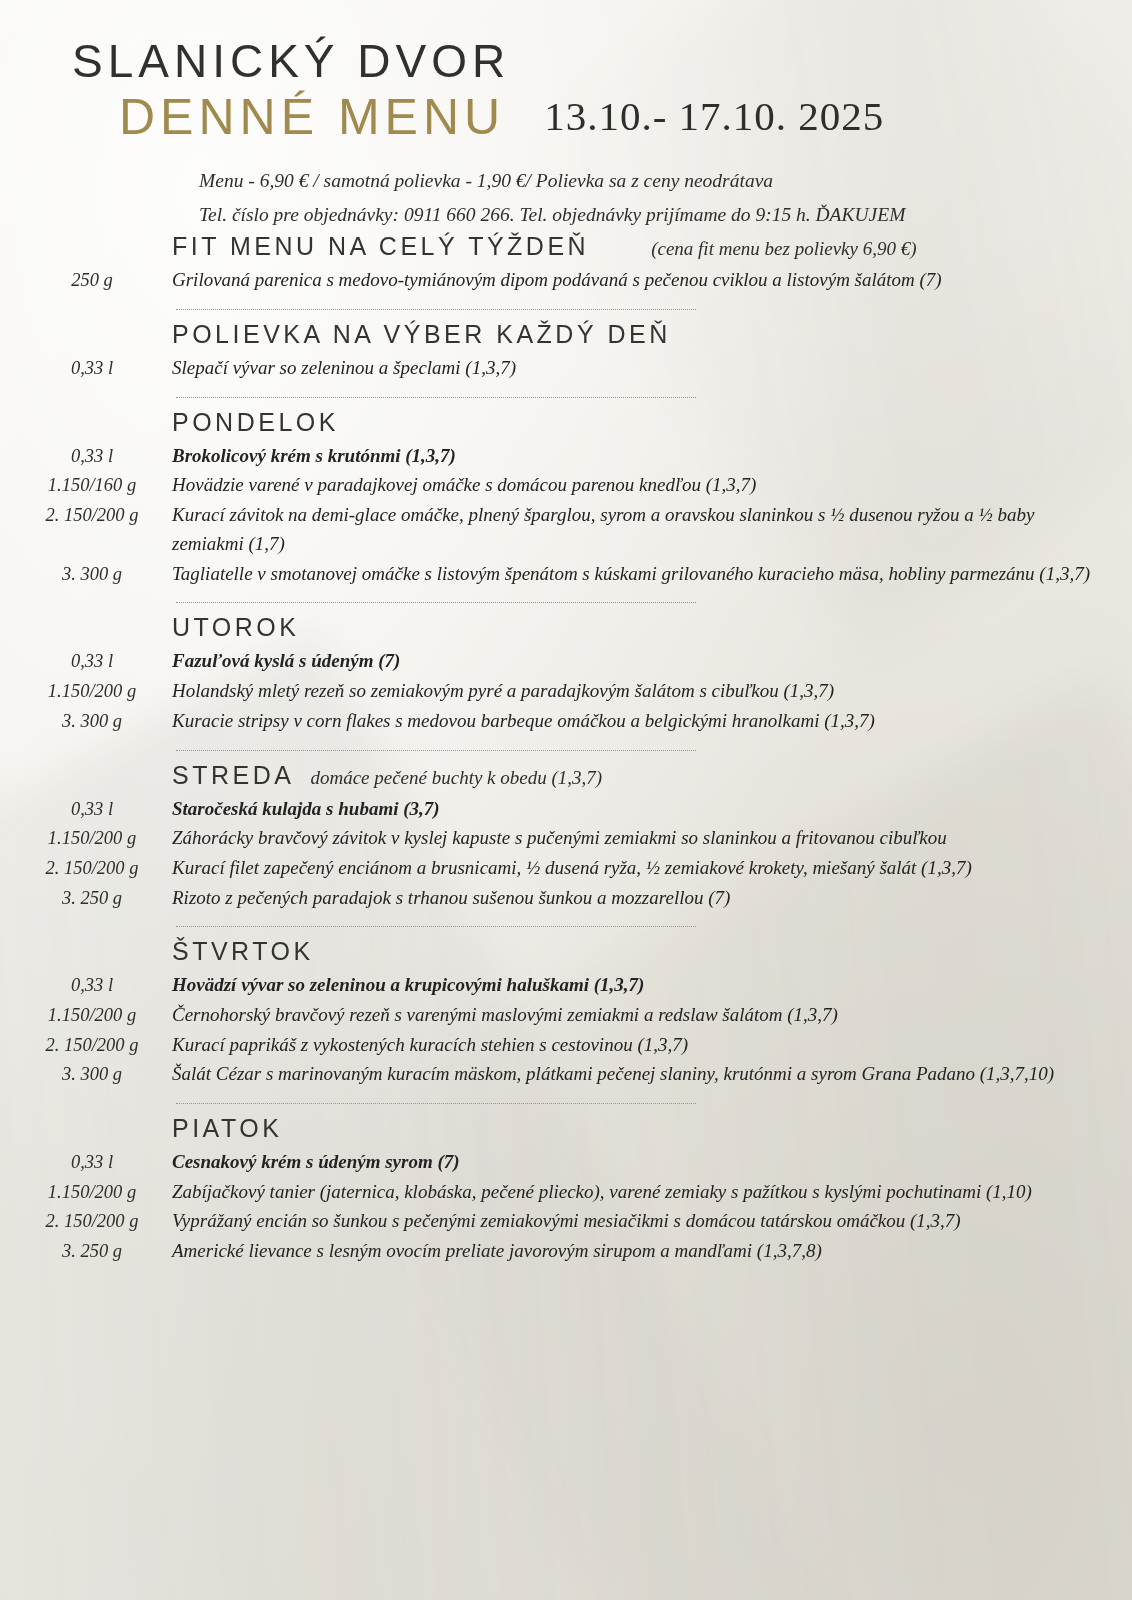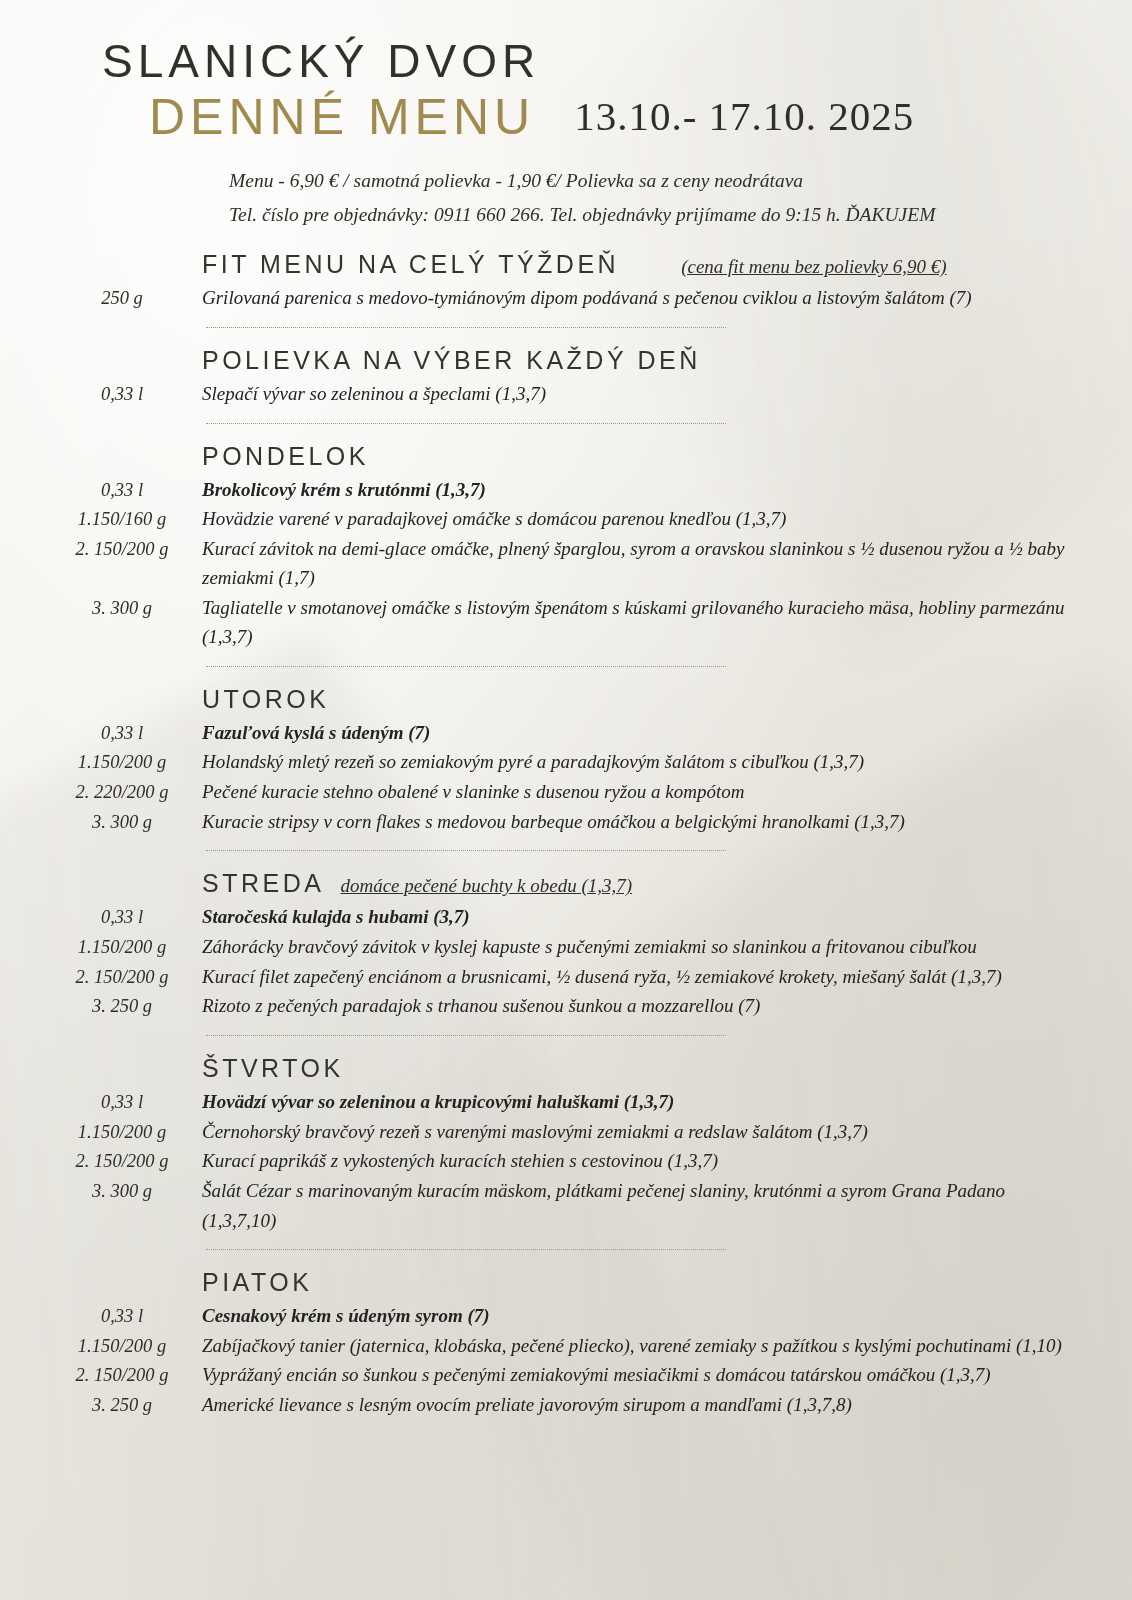--- a/index.html
+++ b/index.html
@@ -32,21 +32,21 @@
   }
   .sd1 { left: -200px; top: 760px; width: 900px; height: 1400px; transform: rotate(-28deg); filter: blur(18px); opacity: .55; }
   .sd2 { left: 560px; top: 820px; width: 900px; height: 1200px; transform: rotate(-30deg); filter: blur(22px); opacity: .45; }
   .sd3 { left: 640px; top: -60px; width: 520px; height: 620px; transform: rotate(-35deg); filter: blur(26px); opacity: .35; }
 
   .page {
     position: relative;
     width: 1132px;
     height: 1204px;
     box-sizing: border-box;
-    padding: 0 54px;
+    padding: 0 24px;
   }
 
   
   .hdr {
     position: relative;
     padding-top: 38px;
   }
   .title-main {
     font-family: "Liberation Sans", sans-serif;
     font-weight: 300;
@@ -82,40 +82,39 @@
   .info-lines {
     margin-top: 22px;
     margin-left: 175px;
     font-size: 19.5px;
     font-style: italic;
     line-height: 1.75;
     color: #2e2e2b;
   }
 
   
-  .section { margin-top: 18px; }
+  .section { }
   .sec-head {
     display: flex;
     align-items: baseline;
     margin-left: 148px;
   }
   .sec-title {
     font-family: "Liberation Sans", sans-serif;
     font-weight: 300;
     font-size: 25px;
     letter-spacing: 3.5px;
     color: #33332f;
   }
   .sec-note {
     font-family: "Liberation Serif", serif;
     font-style: italic;
     font-size: 19px;
     color: #2e2e2b;
     margin-left: 62px;
-    text-decoration: underline;
   }
   .sec-note.near { margin-left: 16px; text-align: right; }
 
   .rows { margin-top: 4px; }
   .row {
     display: flex;
     align-items: baseline;
     line-height: 1.55;
   }
   .qty {
@@ -222,24 +221,20 @@
         <div class="rows">
           <div class="row">
             <div class="qty">0,33 l</div>
             <div class="desc bold">Fazuľová kyslá s údeným (7)</div>
           </div>
           <div class="row">
             <div class="qty">1.150/200 g</div>
             <div class="desc">Holandský mletý rezeň so zemiakovým pyré a paradajkovým šalátom s cibuľkou (1,3,7)</div>
           </div>
           <div class="row">
-            <div class="qty">2. 220/200 g</div>
-            <div class="desc">Pečené kuracie stehno obalené v slaninke s dusenou ryžou a kompótom</div>
-          </div>
-          <div class="row">
             <div class="qty">3. 300 g</div>
             <div class="desc">Kuracie stripsy v corn flakes s medovou barbeque omáčkou a belgickými hranolkami (1,3,7)</div>
           </div>
         </div>
         <div class="divider"></div>
       </div>
       <div class="section">
         <div class="sec-head">
           <div class="sec-title">STREDA</div>
           <div class="sec-note near">domáce pečené buchty k obedu (1,3,7)</div>

